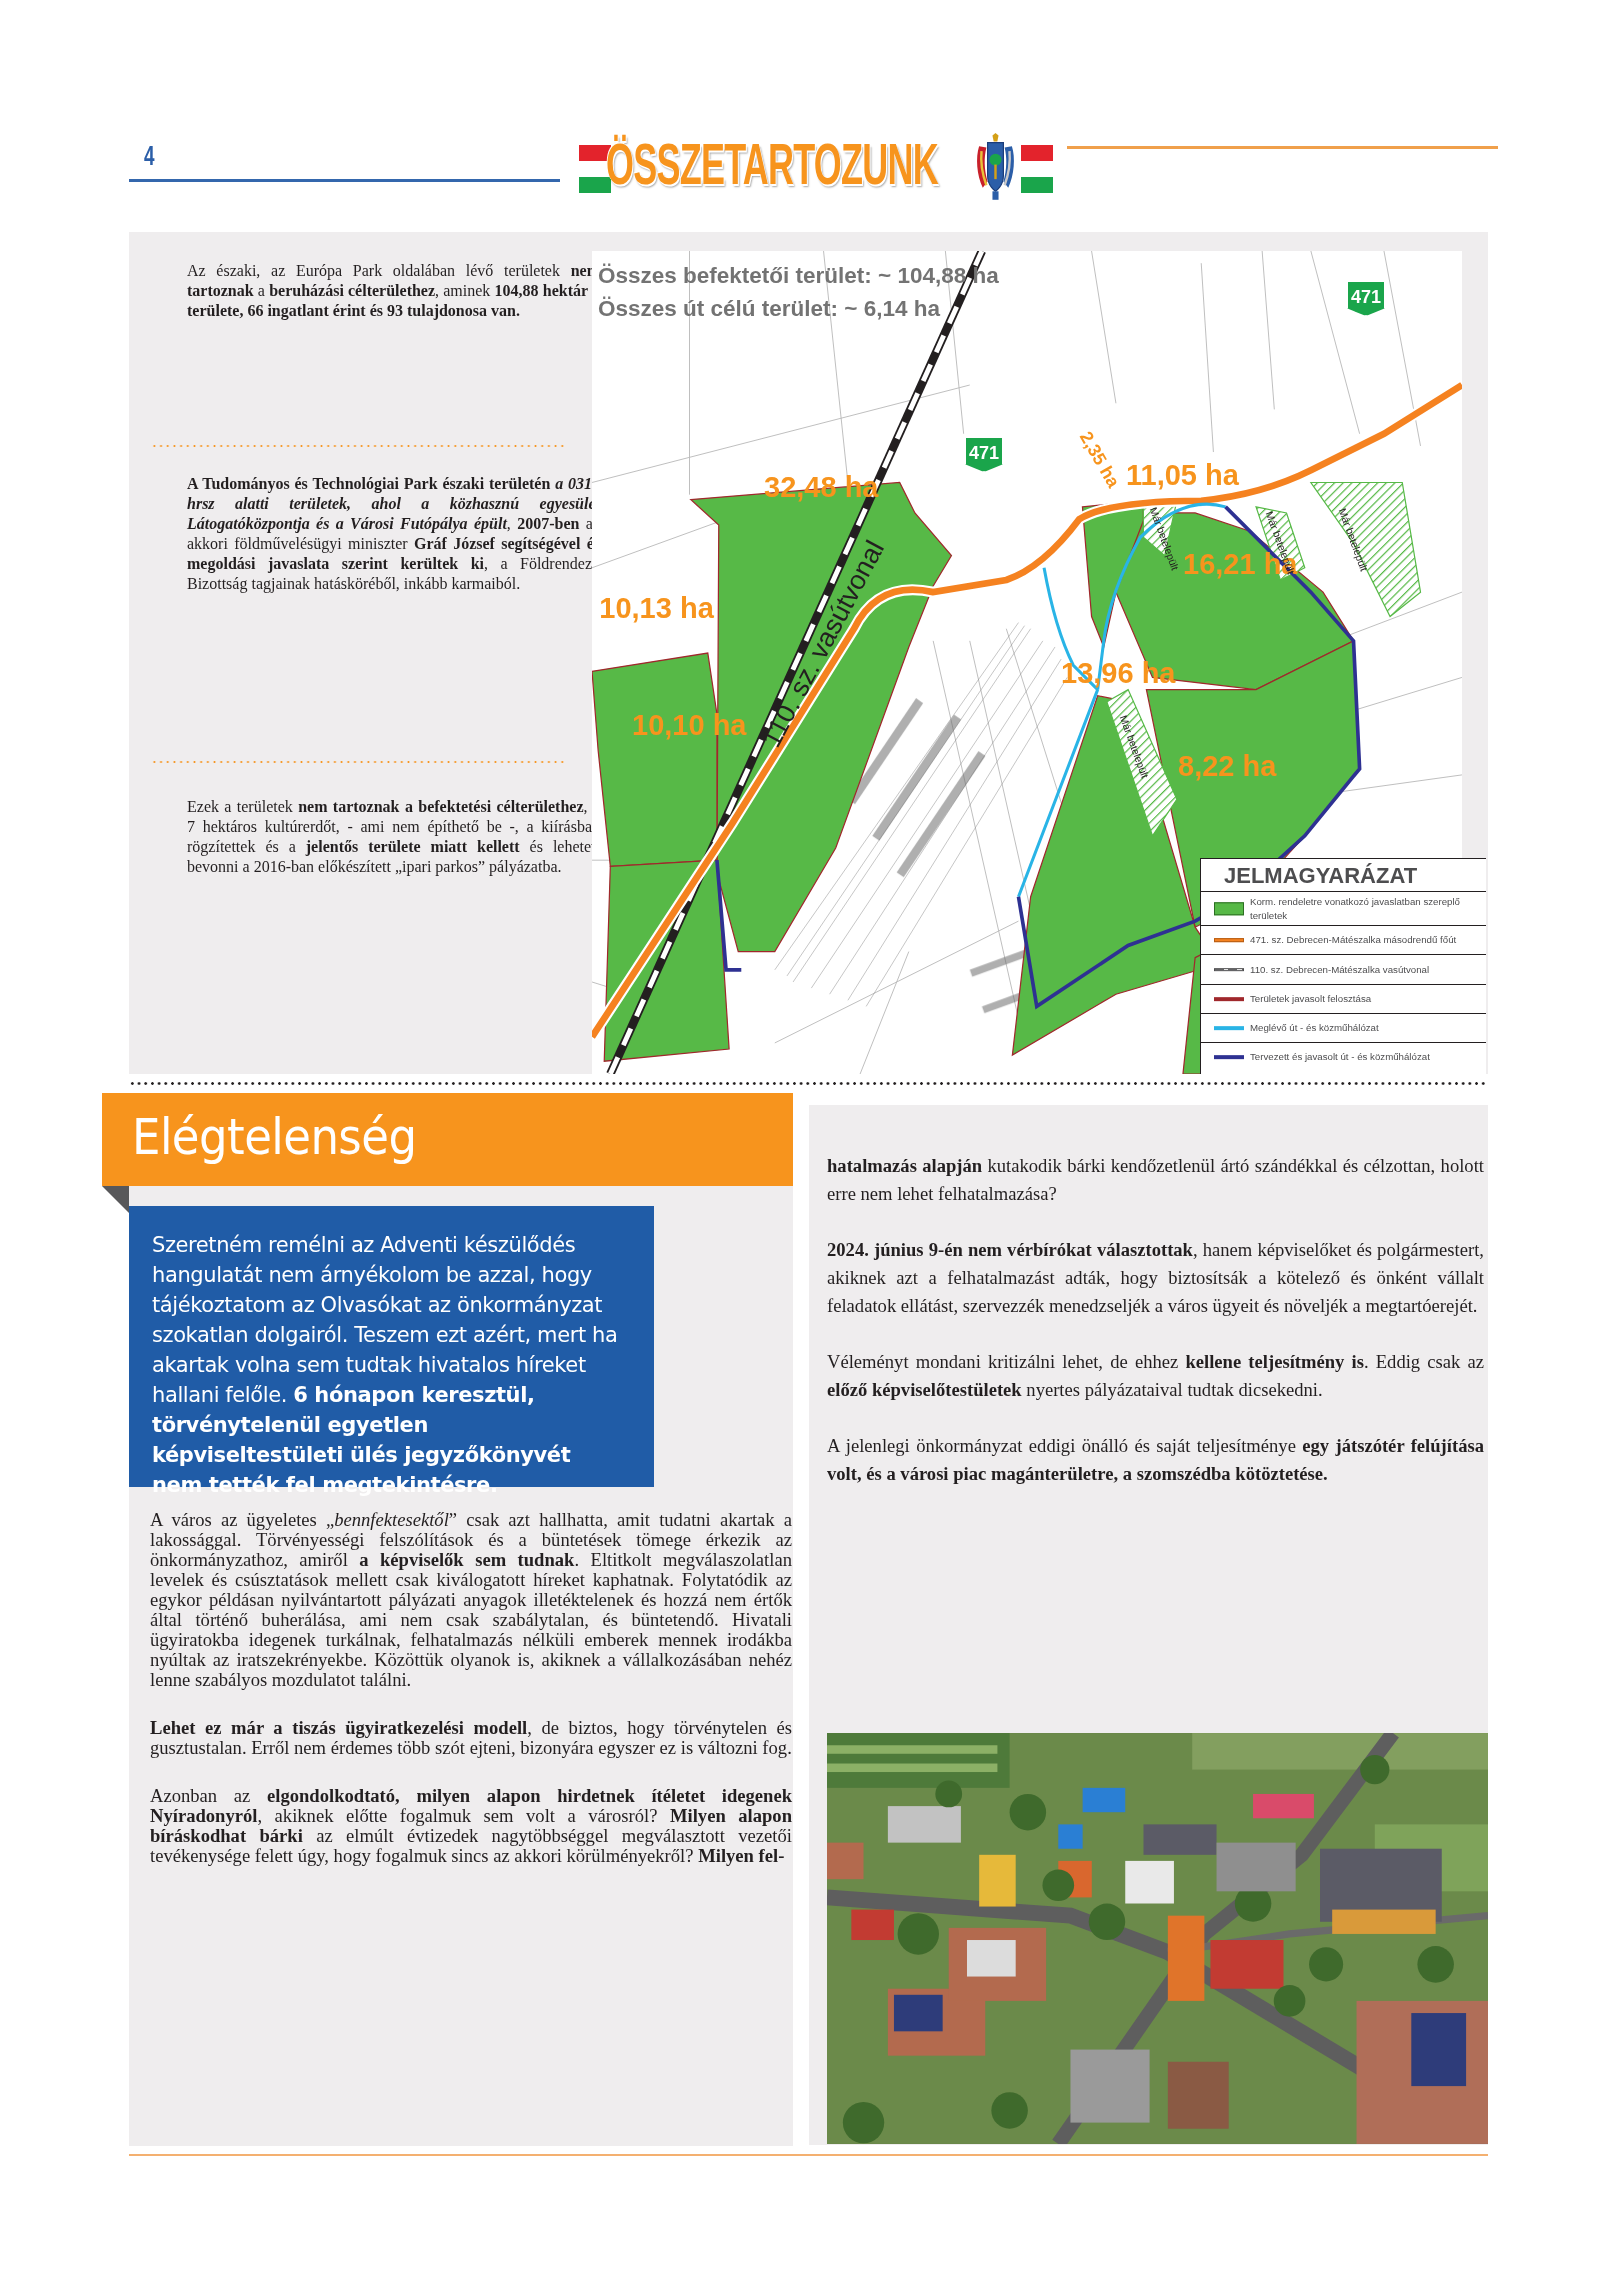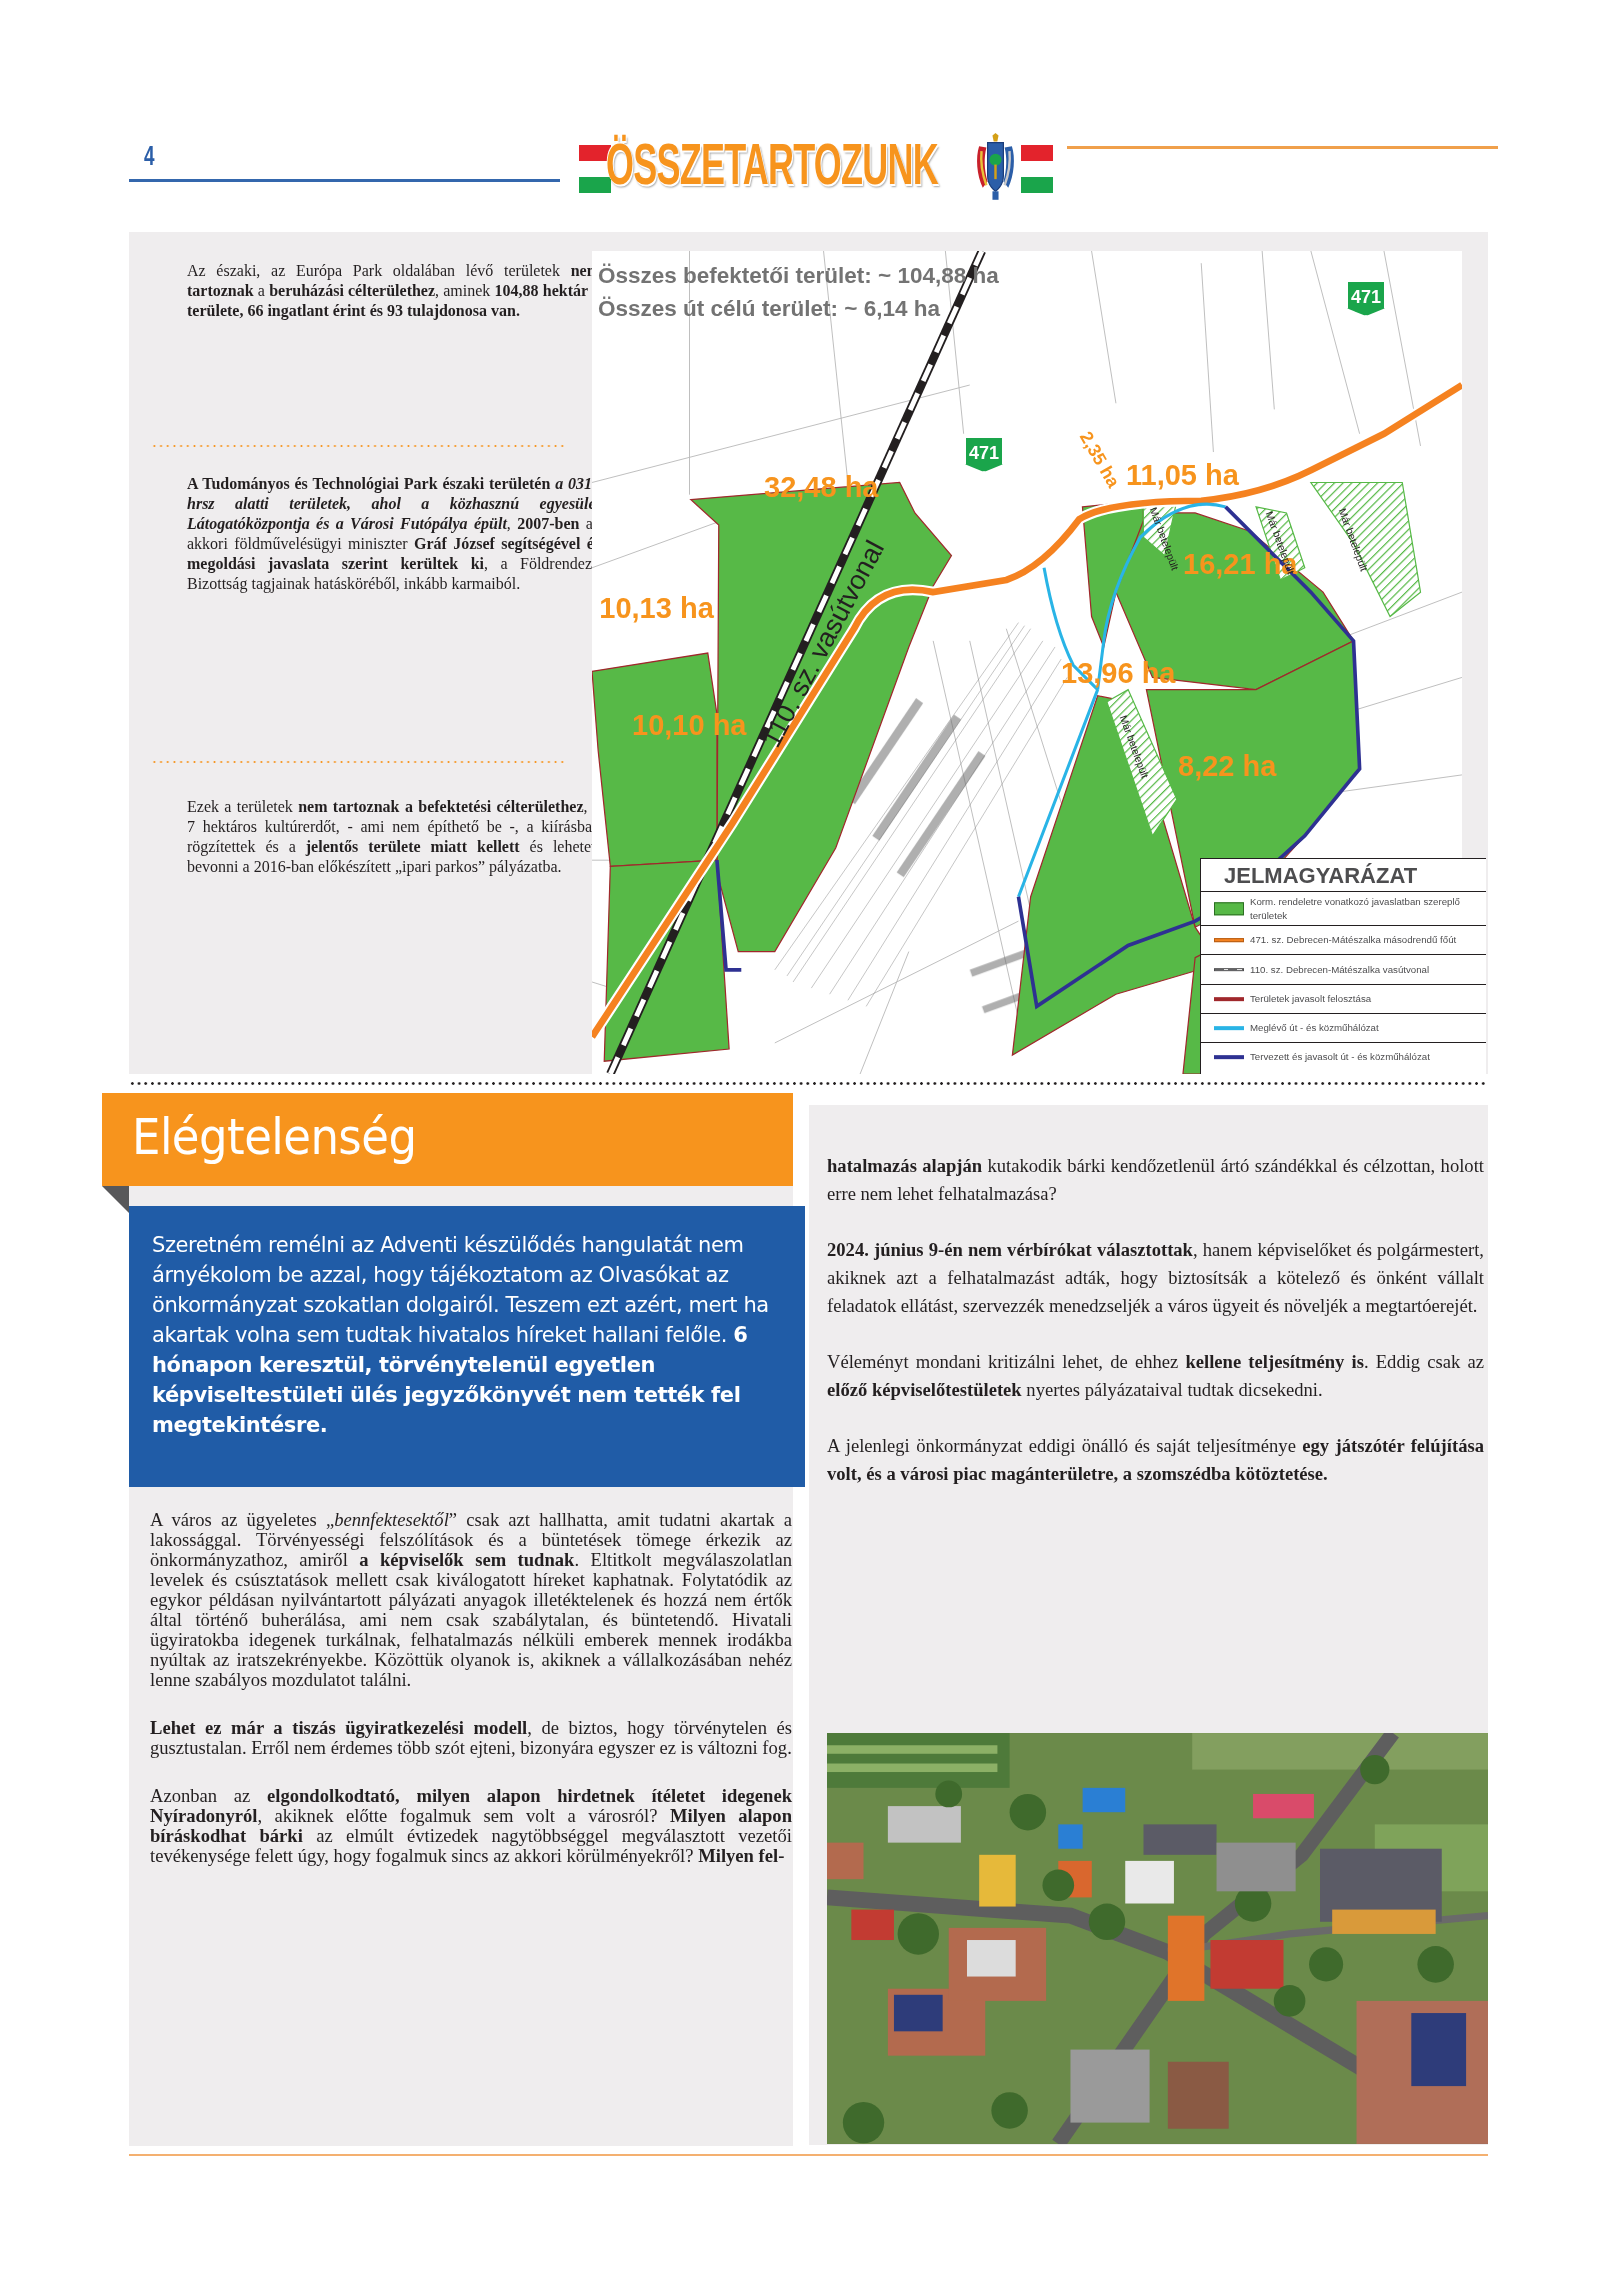--- a/index.html
+++ b/index.html
@@ -49,21 +49,21 @@
 
   
   .dots-black { position: absolute; left: 129px; top: 1082px; width: 1359px; height: 3px; background-image: radial-gradient(circle, #231f20 1.2px, transparent 1.5px); background-size: 6.7px 3px; background-repeat: repeat-x; }
 
   
   .low-left-bg { position: absolute; left: 129px; top: 1186px; width: 664px; height: 960px; background: #efedee; }
   .low-right-bg { position: absolute; left: 809px; top: 1105px; width: 679px; height: 1040px; background: #efedee; }
   .title-bar { position: absolute; left: 102px; top: 1093px; width: 691px; height: 93px; background: #f7941d; }
   .title-bar .t { position: absolute; left: 30px; top: 14.6px; font-family: "DejaVu Sans", sans-serif; font-size: 50px; color: #ffffff; letter-spacing: -0.6px; transform: scaleX(0.9); transform-origin: left top; white-space: nowrap; }
   .fold { position: absolute; left: 102px; top: 1186px; width: 27px; height: 27px; background: #58585a; clip-path: polygon(0 0,100% 0,100% 100%); }
-  .intro { position: absolute; left: 129px; top: 1206px; width: 676px; height: 281px; background: #205ca7; padding: 24px 30px 0 23px; font-family: "DejaVu Sans", sans-serif; font-size: 21px; line-height: 30px; color: #ffffff; letter-spacing: -0.4px; }
+  .intro { position: absolute; left: 129px; top: 1206px; width: 525px; height: 281px; background: #205ca7; padding: 24px 30px 0 23px; font-family: "DejaVu Sans", sans-serif; font-size: 21px; line-height: 30px; color: #ffffff; letter-spacing: -0.4px; }
   .intro b { font-weight: bold; }
 
   .col-l { position: absolute; left: 150px; top: 1510px; width: 642px; font-size: 18.6px; line-height: 20px; text-align: justify; }
   .col-r { position: absolute; left: 827px; top: 1152px; width: 657px; font-size: 18.6px; line-height: 28px; text-align: justify; }
   .col-l p, .col-r p { margin-bottom: 28px; }
   .col-l p:last-child, .col-r p:last-child { margin-bottom: 0; }
   b { font-weight: bold; }
   i { font-style: italic; }
 
   .photo { position: absolute; left: 827px; top: 1733px; width: 661px; height: 411px; overflow: hidden; background: #5f7a45; }

